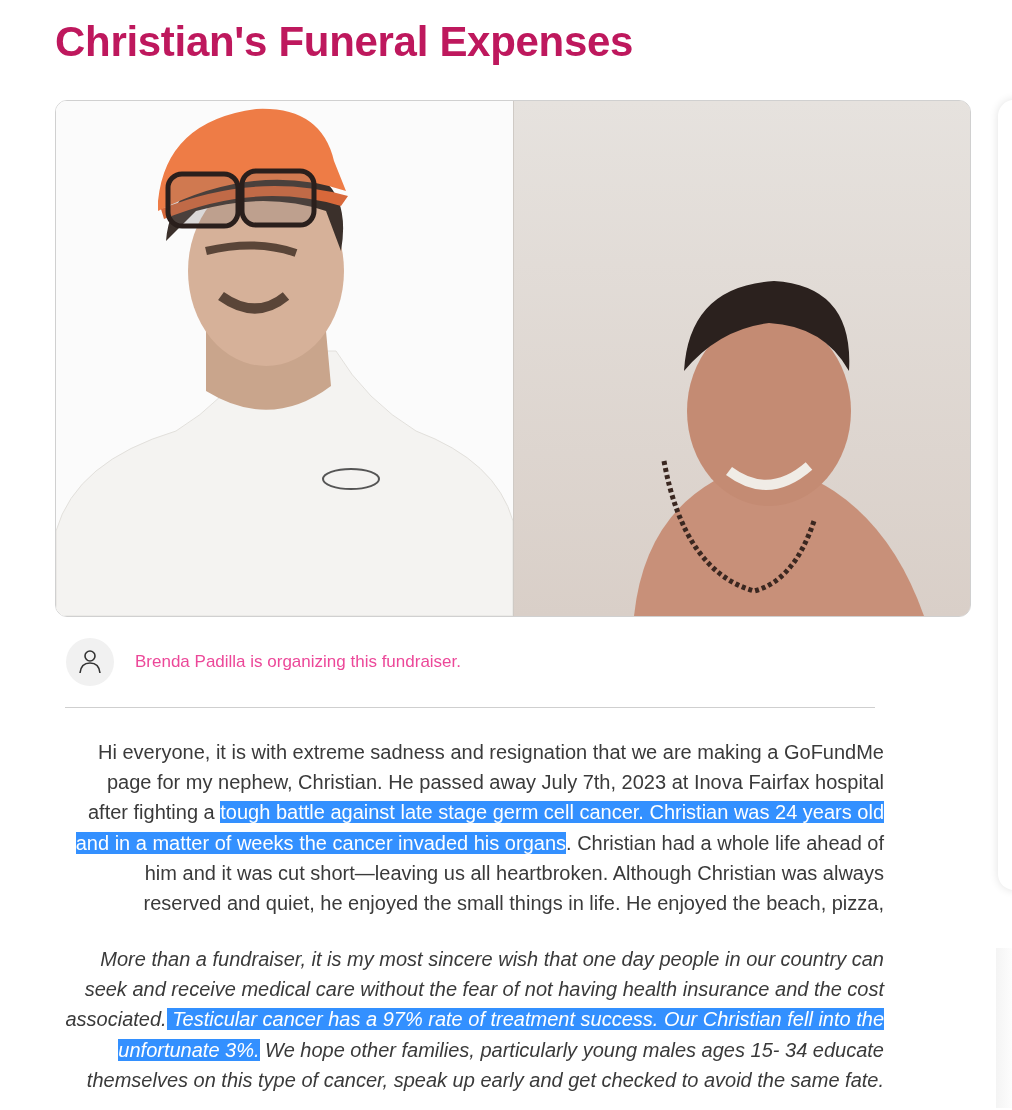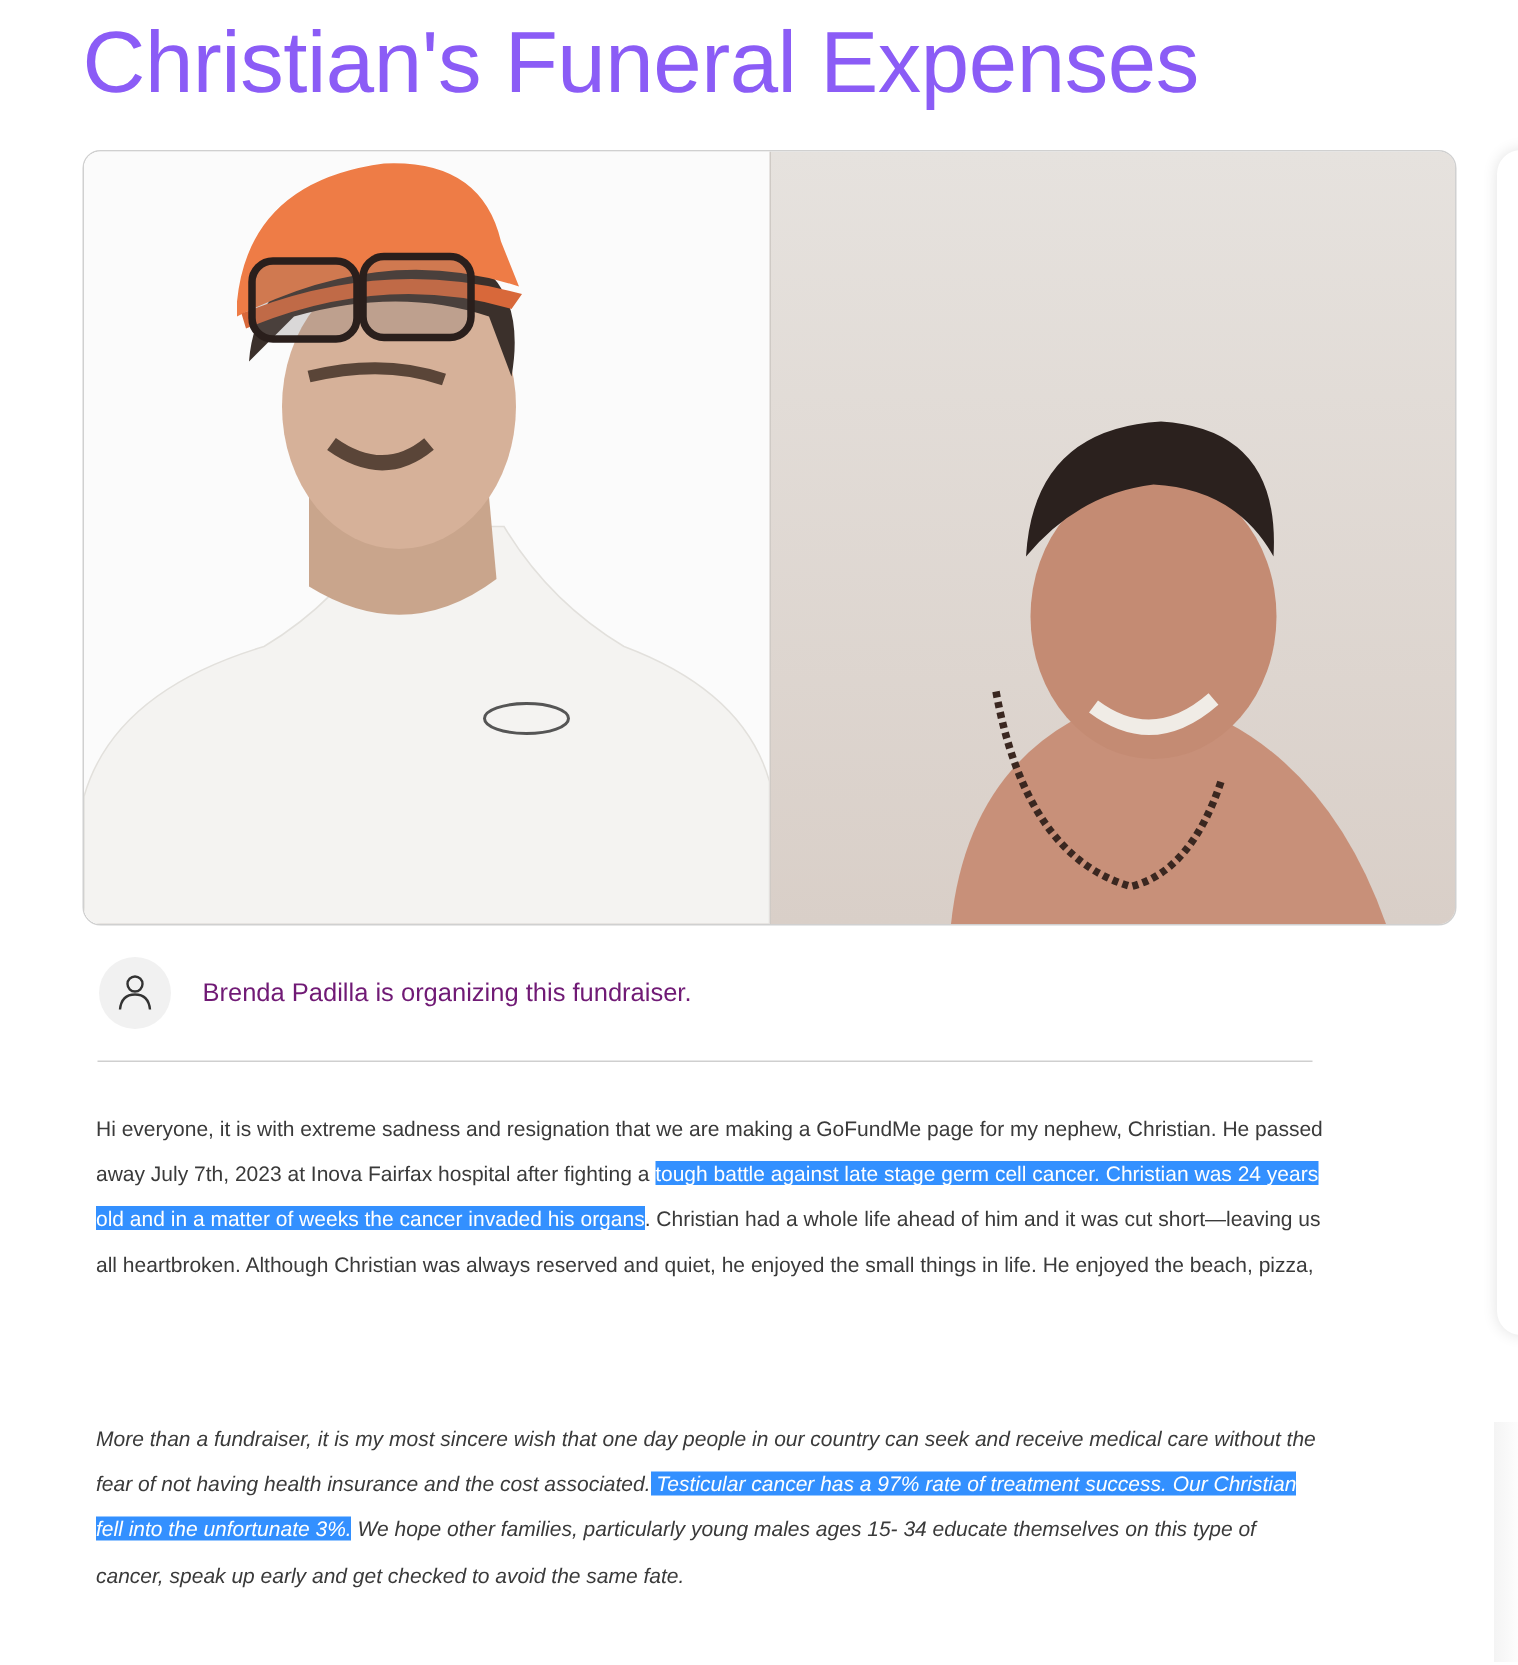--- a/index.html
+++ b/index.html
@@ -1,34 +1,34 @@
 <!DOCTYPE html>
 <html><head>
 <meta charset="utf-8">
 <style>
   html, body { margin:0; padding:0; background:#ffffff; }
   body { width:1012px; height:1110px; position:relative; overflow:hidden;
          font-family:"Liberation Sans", "DejaVu Sans", sans-serif; color:#333333; }
-  .title { position:absolute; left:55px; top:14px; margin:0; font-size:58px; font-weight:400;
-           color:#8b5cf6; letter-spacing:-0.3px; line-height:56px; }
+  .title { position:absolute; left:55px; top:14px; margin:0; font-size:42px; font-weight:700;
+           color:#be185d; letter-spacing:-0.3px; line-height:56px; }
   .hero { position:absolute; left:55px; top:100px; width:914px; height:515px;
           border:1px solid #d0d0d0; border-radius:12px; overflow:hidden; display:flex; }
   .photo-left { width:457px; height:100%; background:#fbfbfb; position:relative; overflow:hidden; }
   .photo-right { flex:1; height:100%; background:linear-gradient(180deg,#e4dfdb 0%,#e2ddd8 45%,#dcd2cb 100%);
                  position:relative; overflow:hidden; border-left:1px solid #cfcac5; }
   .side-card { position:absolute; left:998px; top:100px; width:40px; height:790px;
                border-radius:16px; box-shadow:0 0 10px rgba(0,0,0,0.12); background:#fff; }
   .side-panel { position:absolute; left:996px; top:948px; width:20px; height:160px;
                 background:linear-gradient(90deg,#f4f4f4,#ffffff); }
   .organizer { position:absolute; left:66px; top:638px; display:flex; align-items:center; }
   .avatar { width:48px; height:48px; border-radius:50%; background:#f1f1f1;
             display:flex; align-items:center; justify-content:center; }
-  .organizer-text { margin-left:21px; font-size:17px; color:#701a75; }
+  .organizer-text { margin-left:21px; font-size:17px; color:#ec4899; }
   .divider { position:absolute; left:65px; top:707px; width:810px; height:1px; background:#cfcfcf; }
-  .story { position:absolute; left:64px; width:820px; font-size:14px; line-height:30.2px; color:#3a3a3a; margin:0; }
+  .story { position:absolute; left:64px; width:820px; font-size:20px; line-height:30.2px; color:#3a3a3a; margin:0;text-align:right; }
   .p1 { top:737px; }
   .p2 { top:944px;font-style:italic; }
   .hl { background:#3390ff; color:#ffffff; }
 </style>
 </head>
 <body>
 
 <h1 class="title">Christian's Funeral Expenses</h1>
 
 <div class="hero">

